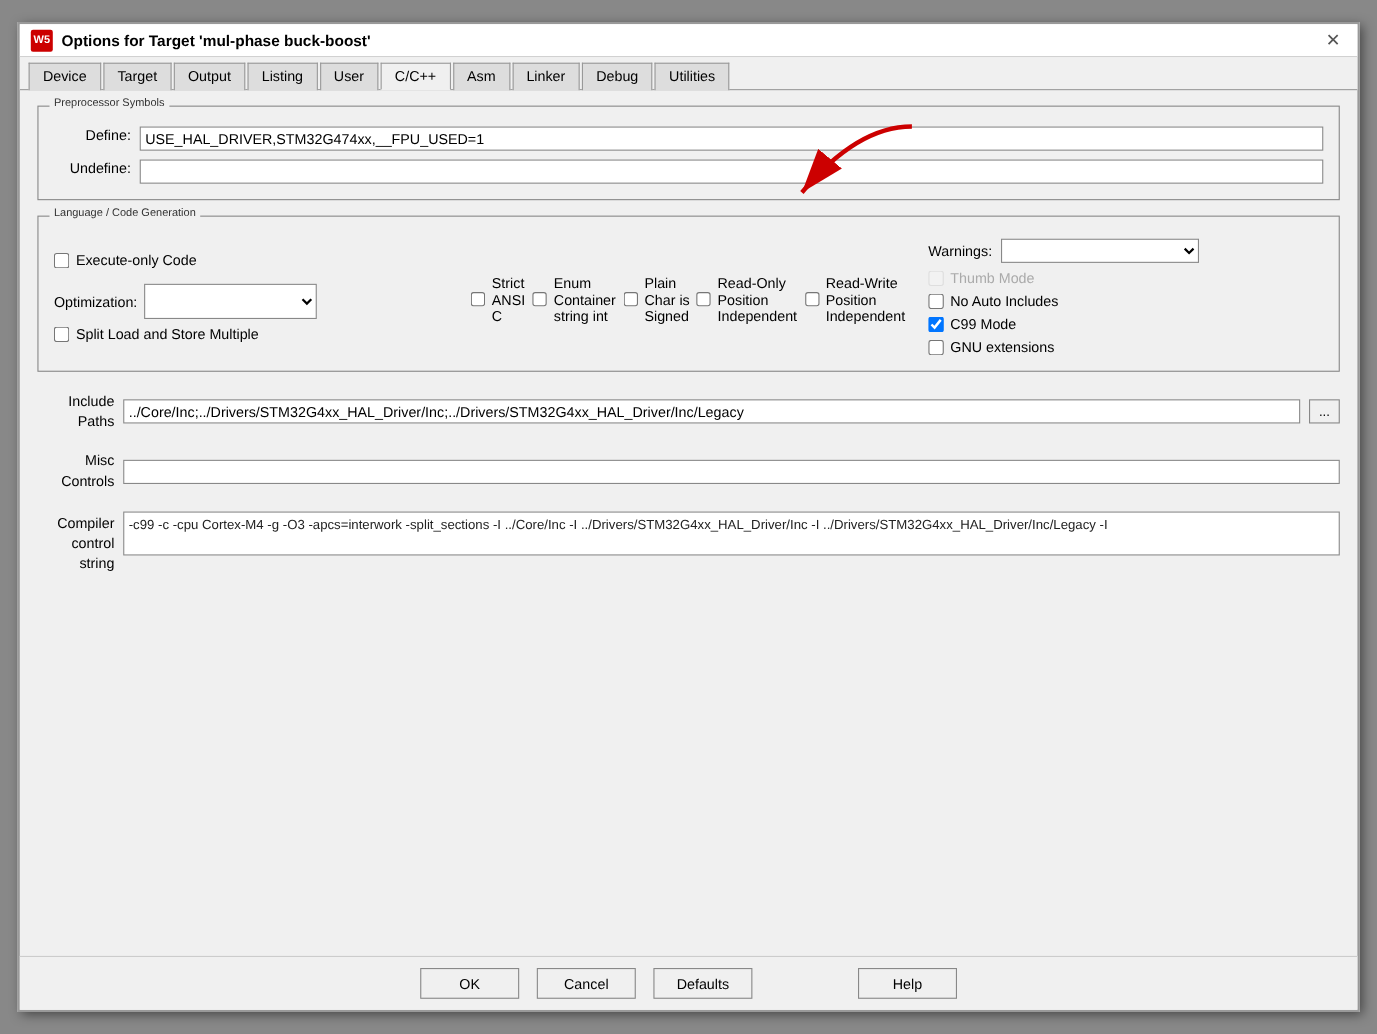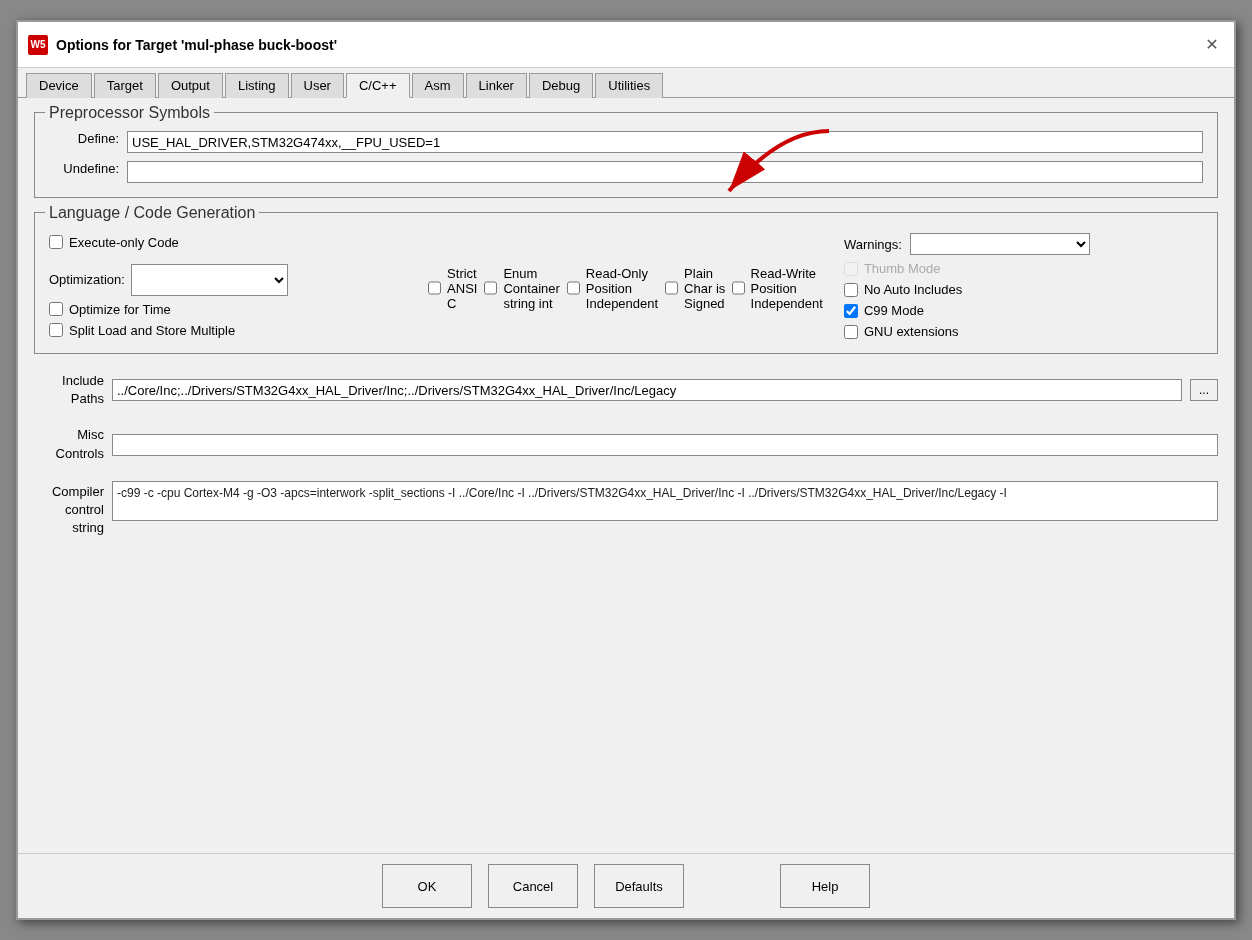--- a/index.html
+++ b/index.html
@@ -21,21 +21,21 @@
       display: flex;
       flex-direction: column;
     }
     .title-bar {
       background: #fff;
       border-bottom: 1px solid #ccc;
       display: flex;
       align-items: center;
       justify-content: space-between;
       padding: 6px 10px;
-      height: 46px;
+      height: 30px;
     }
     .title-bar-left {
       display: flex;
       align-items: center;
       gap: 8px;
       font-size: 14px;
       font-weight: bold;
     }
     .title-icon {
       width: 20px;
@@ -95,21 +95,21 @@
       padding: 10px 14px 14px 14px;
       position: relative;
       background: #f0f0f0;
     }
     .group-box-title {
       position: absolute;
       top: -9px;
       left: 10px;
       background: #f0f0f0;
       padding: 0 4px;
-      font-size: 16px;
+      font-size: 10px;
       color: #333;
     }
     .field-row {
       display: flex;
       align-items: flex-start;
       margin-top: 8px;
       gap: 8px;
     }
     .field-label {
       min-width: 70px;
@@ -208,21 +208,21 @@
     .bottom-bar {
       border-top: 1px solid #ccc;
       padding: 10px 16px;
       display: flex;
       justify-content: center;
       gap: 16px;
       background: #f0f0f0;
     }
     .btn {
       width: 90px;
-      height: 44px;
+      height: 28px;
       border: 1px solid #888;
       background: #f0f0f0;
       cursor: pointer;
       font-size: 13px;
       display: flex;
       align-items: center;
       justify-content: center;
     }
   </style>
 </head>
@@ -287,45 +287,41 @@
         <div style="flex:1; display:flex; flex-direction:column; gap:6px;">
           <div class="checkbox-row">
             <input type="checkbox" id="execute_only" style="">
             <label for="execute_only">Execute-only Code</label>
           </div>
           <div class="opt-row">
             <label>Optimization:</label>
             <select class="dropdown"><option>Level 0 (-O0)</option><option>Level 1 (-O1)</option><option>Level 2 (-O2)</option><option selected="">Level 3 (-O3)</option><option>Optimize for size (-Os)</option></select>
           </div>
           <div class="checkbox-row">
-            <input type="checkbox" id="optimize_time" style="">
-            <label for="optimize_time">Optimize for Time</label>
-          </div>
-          <div class="checkbox-row">
             <input type="checkbox" id="split_load" style="">
             <label for="split_load">Split Load and Store Multiple</label>
           </div>
         </div>
 
         <div style="flex:1; display:flex; flex-direction:row; gap:6px; margin-top:4px;">
           <div class="checkbox-row">
             <input type="checkbox" id="strict_ansi" style="">
             <label for="strict_ansi">Strict ANSI C</label>
           </div>
           <div class="checkbox-row">
             <input type="checkbox" id="enum_int" style="">
             <label for="enum_int">Enum Container string int</label>
           </div>
           <div class="checkbox-row">
+            <input type="checkbox" id="plain_signed" style="">
+            <label for="plain_signed">Plain Char is Signed</label>
+          </div>
+          <div class="checkbox-row">
             <input type="checkbox" id="readonly_pi" style="">
             <label for="readonly_pi">Read-Only Position Independent</label>
-          </div>
-          <div class="checkbox-row">
-            <input type="checkbox" id="plain_signed" style="">
-            <label for="plain_signed">Plain Char is Signed</label>
           </div>
           <div class="checkbox-row">
             <input type="checkbox" id="readwrite_pi" style="">
             <label for="readwrite_pi">Read-Write Position Independent</label>
           </div>
         </div>
 
         <div style="flex:1; display:flex; flex-direction:column; gap:6px;">
           <div class="warnings-row">
             <label>Warnings:</label>

